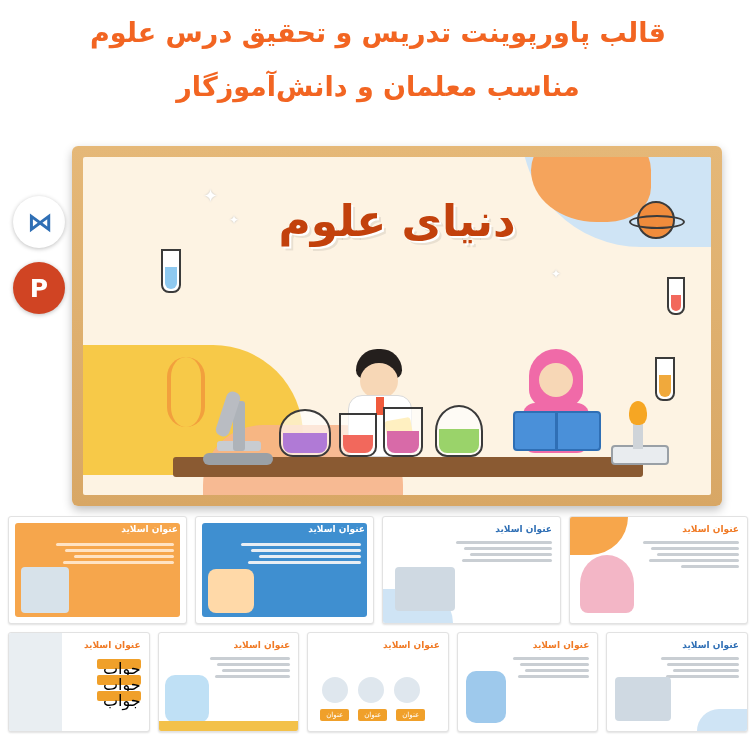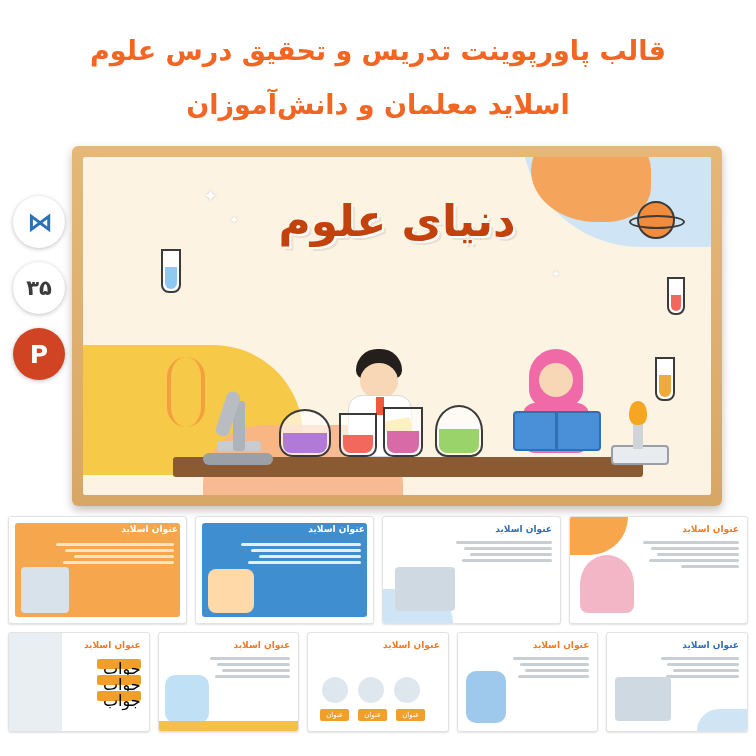--- a/index.html
+++ b/index.html
@@ -8,21 +8,21 @@
     background:#ffffff;
     font-family:"DejaVu Sans", sans-serif;
     overflow:hidden;
     position:relative;
   }
   .wrap{position:relative;width:756px;height:756px;}
 
   
   .headline{
     text-align:center;
-    padding-top:30px;
+    padding-top:12px;
     color:#f26522;
     font-weight:bold;
     line-height:1.55;
   }
   .headline .l1{font-size:27px;display:block;}
   .headline .l2{font-size:27px;display:block;margin-top:12px;}
 
   
   .badges{
     position:absolute;
@@ -183,29 +183,26 @@
   .dot-row i{width:26px;height:26px;border-radius:50%;background:#dfe7ee;display:block;border:2px solid #fff;}
   .qbox{position:absolute;right:8px;width:44px;height:10px;background:#f0a02a;border-radius:2px;}
 </style>
 </head>
 <body>
 
 <div class="wrap">
 
   <div class="headline">
     <span class="l1">قالب پاورپوینت تدریس و تحقیق درس علوم</span>
-    <span class="l2">اسلاید معلمان و دانش‌آموزان</span>
+    <span class="l2">مناسب معلمان و دانش‌آموزگار</span>
   </div>
 
   <div class="badges">
     <div class="badge badge-logo">
       <span>⋈</span>
-    </div>
-    <div class="badge badge-count">
-      <span>۳۵</span>
     </div>
     <div class="badge badge-ppt">
       <span>P</span>
     </div>
   </div>
 
   <div class="frame">
     <div class="frame-inner">
       <div class="blob-blue"></div>
       <div class="blob-orange"></div>

